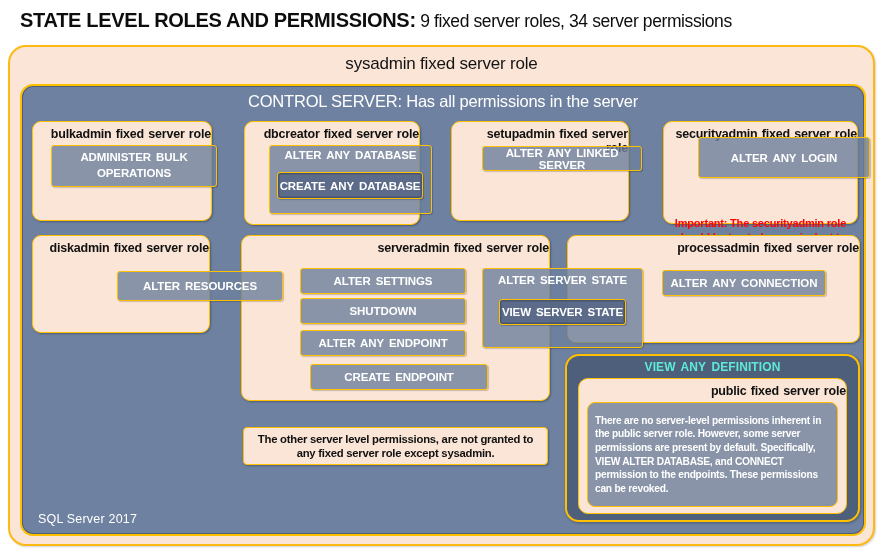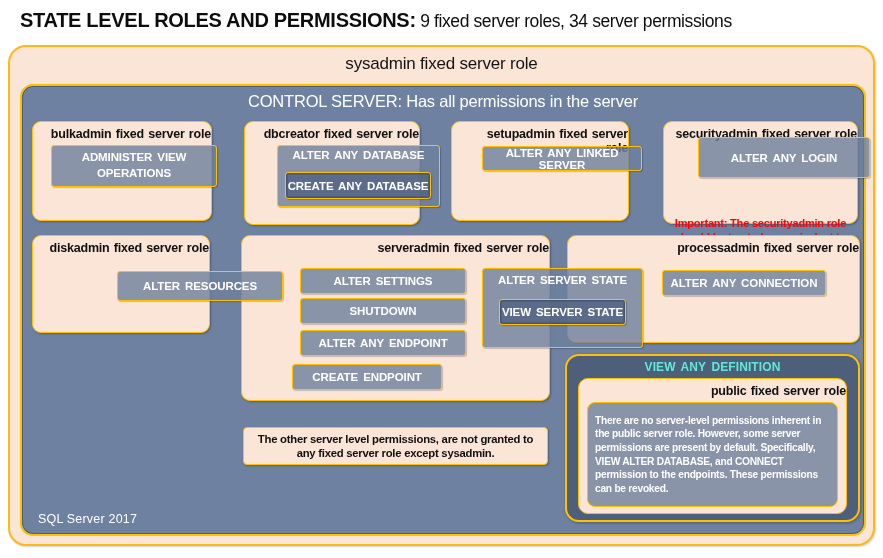--- a/index.html
+++ b/index.html
@@ -80,29 +80,29 @@
   
   #bulkadmin    { left: 10px;  top: 35px;  width: 180px; height: 100px; }
   #dbcreator    { left: 222px; top: 35px;  width: 176px; height: 104px; }
   #setupadmin   { left: 429px; top: 35px;  width: 178px; height: 100px; padding-left: 20px; }
   #securityadmin{ left: 641px; top: 35px;  width: 195px; height: 103px; }
   #diskadmin    { left: 10px;  top: 149px; width: 178px; height: 98px;  }
   #serveradmin  { left: 219px; top: 149px; width: 309px; height: 166px; }
   #processadmin { left: 545px; top: 149px; width: 293px; height: 108px; }
 
   #perm-bulk       { left: 18px; top: 23px; width: 166px; height: 42px; line-height: 1.35; }
-  #perm-alterdb    { left: 32px; top: 23px; width: 163px; height: 62px; align-items: flex-start; padding-top: 3px; }
+  #perm-alterdb    { left: 24px; top: 23px; width: 163px; height: 69px; align-items: flex-start; padding-top: 3px; }
   #perm-createdb   { left: 7px;  top: 26px; width: 146px; height: 27px; position: absolute; }
   #perm-linked     { left: 30px; top: 24px; width: 160px; height: 25px; }
   #perm-login      { left: 34px; top: 15px; width: 172px; height: 41px; }
   #perm-resources  { left: 95px;  top: 185px; width: 166px; height: 30px; }
   #perm-settings   { left: 58px; top: 32px;  width: 166px; height: 26px; }
   #perm-shutdown   { left: 58px; top: 62px;  width: 166px; height: 26px; }
   #perm-endpoint   { left: 58px; top: 94px;  width: 166px; height: 26px; }
-  #perm-createep   { left: 50px; top: 128px; width: 150px; height: 26px; }
+  #perm-createep   { left: 68px; top: 128px; width: 178px; height: 26px; }
   #perm-serverstate{ left: 460px; top: 182px; width: 161px; height: 80px; align-items: flex-start; padding-top: 5px; }
   #perm-viewstate  { left: 16px; top: 30px; width: 127px; height: 26px; position: absolute; }
   #perm-connection { left: 94px; top: 34px; width: 164px; height: 26px; }
 </style>
 </head>
 <body>
 
 <div class="canvas">
 
   <div class="page-title">
@@ -111,21 +111,21 @@
 
   <div class="sysadmin-box">
     <div class="sysadmin-label">sysadmin fixed server role</div>
   </div>
 
   <div class="control-box">
     <div class="control-label">CONTROL SERVER: Has all permissions in the server</div>
 
     <div class="role-box" id="bulkadmin">
       <div class="role-label">bulkadmin fixed server role</div>
-      <div class="perm" id="perm-bulk">ADMINISTER VIEW OPERATIONS</div>
+      <div class="perm" id="perm-bulk">ADMINISTER BULK OPERATIONS</div>
     </div>
 
     <div class="role-box" id="dbcreator">
       <div class="role-label">dbcreator fixed server role</div>
       <div class="perm" id="perm-alterdb">
         <span>ALTER ANY DATABASE</span>
         <div class="perm dark" id="perm-createdb">CREATE ANY DATABASE</div>
       </div>
     </div>
 

